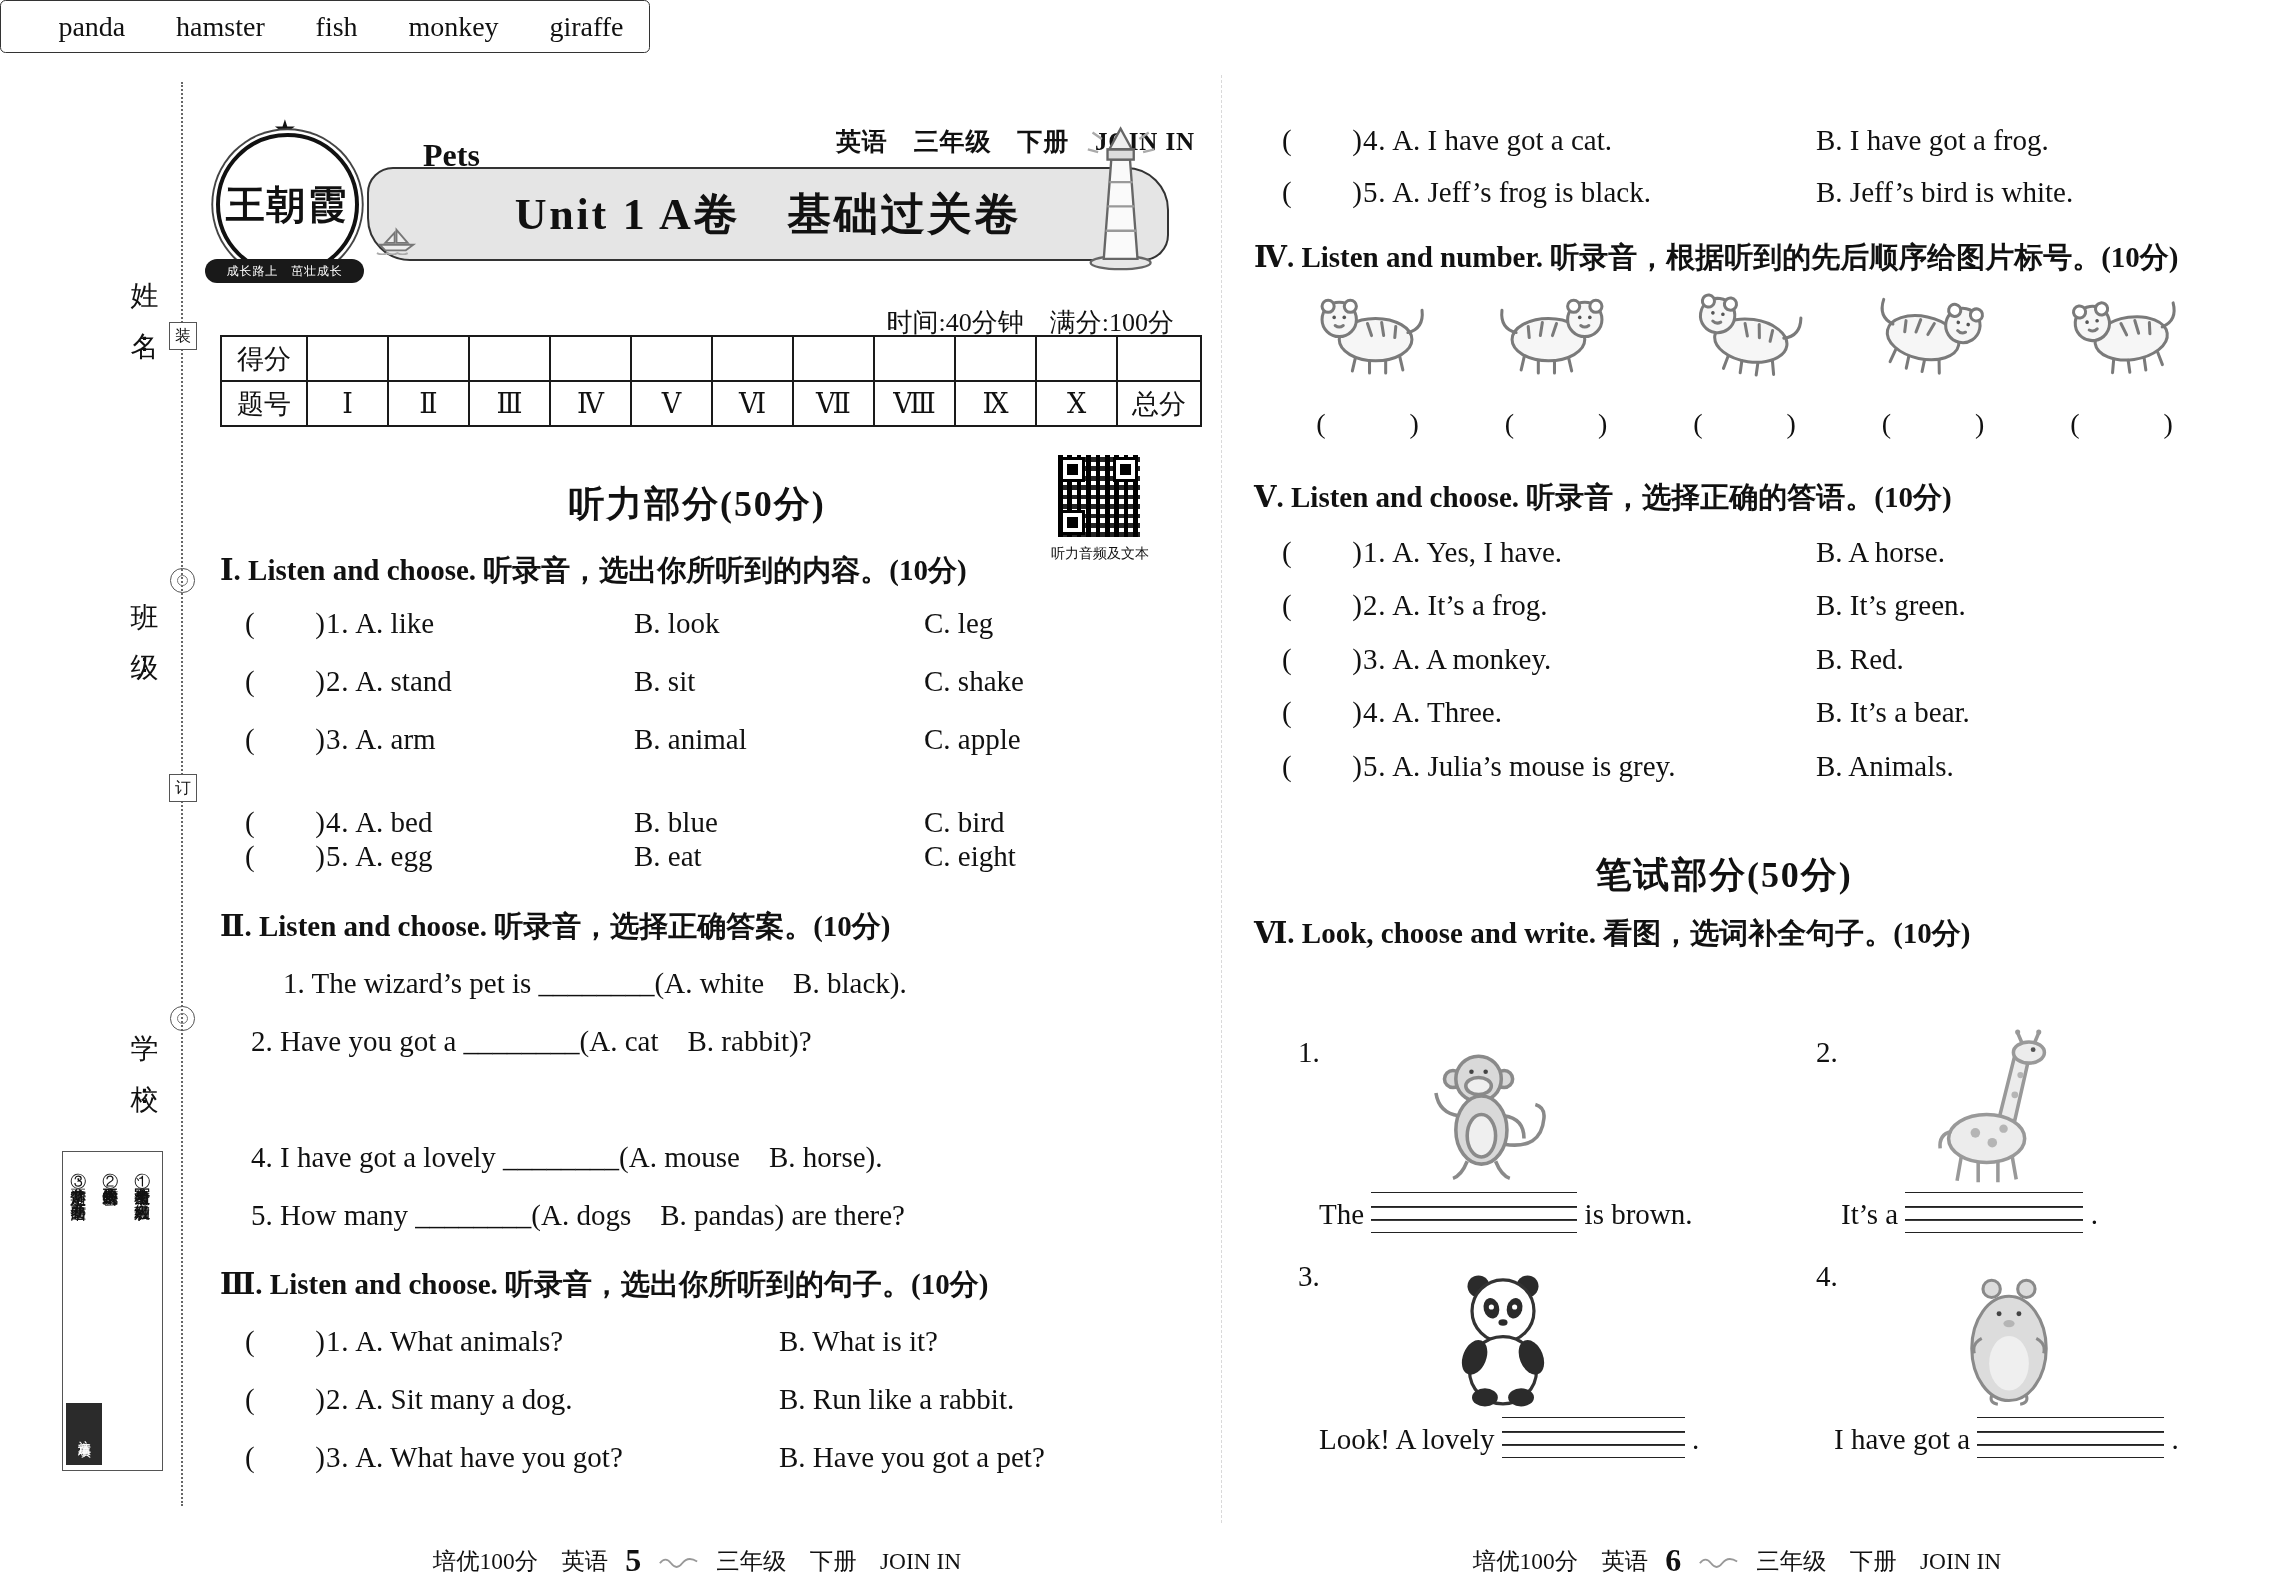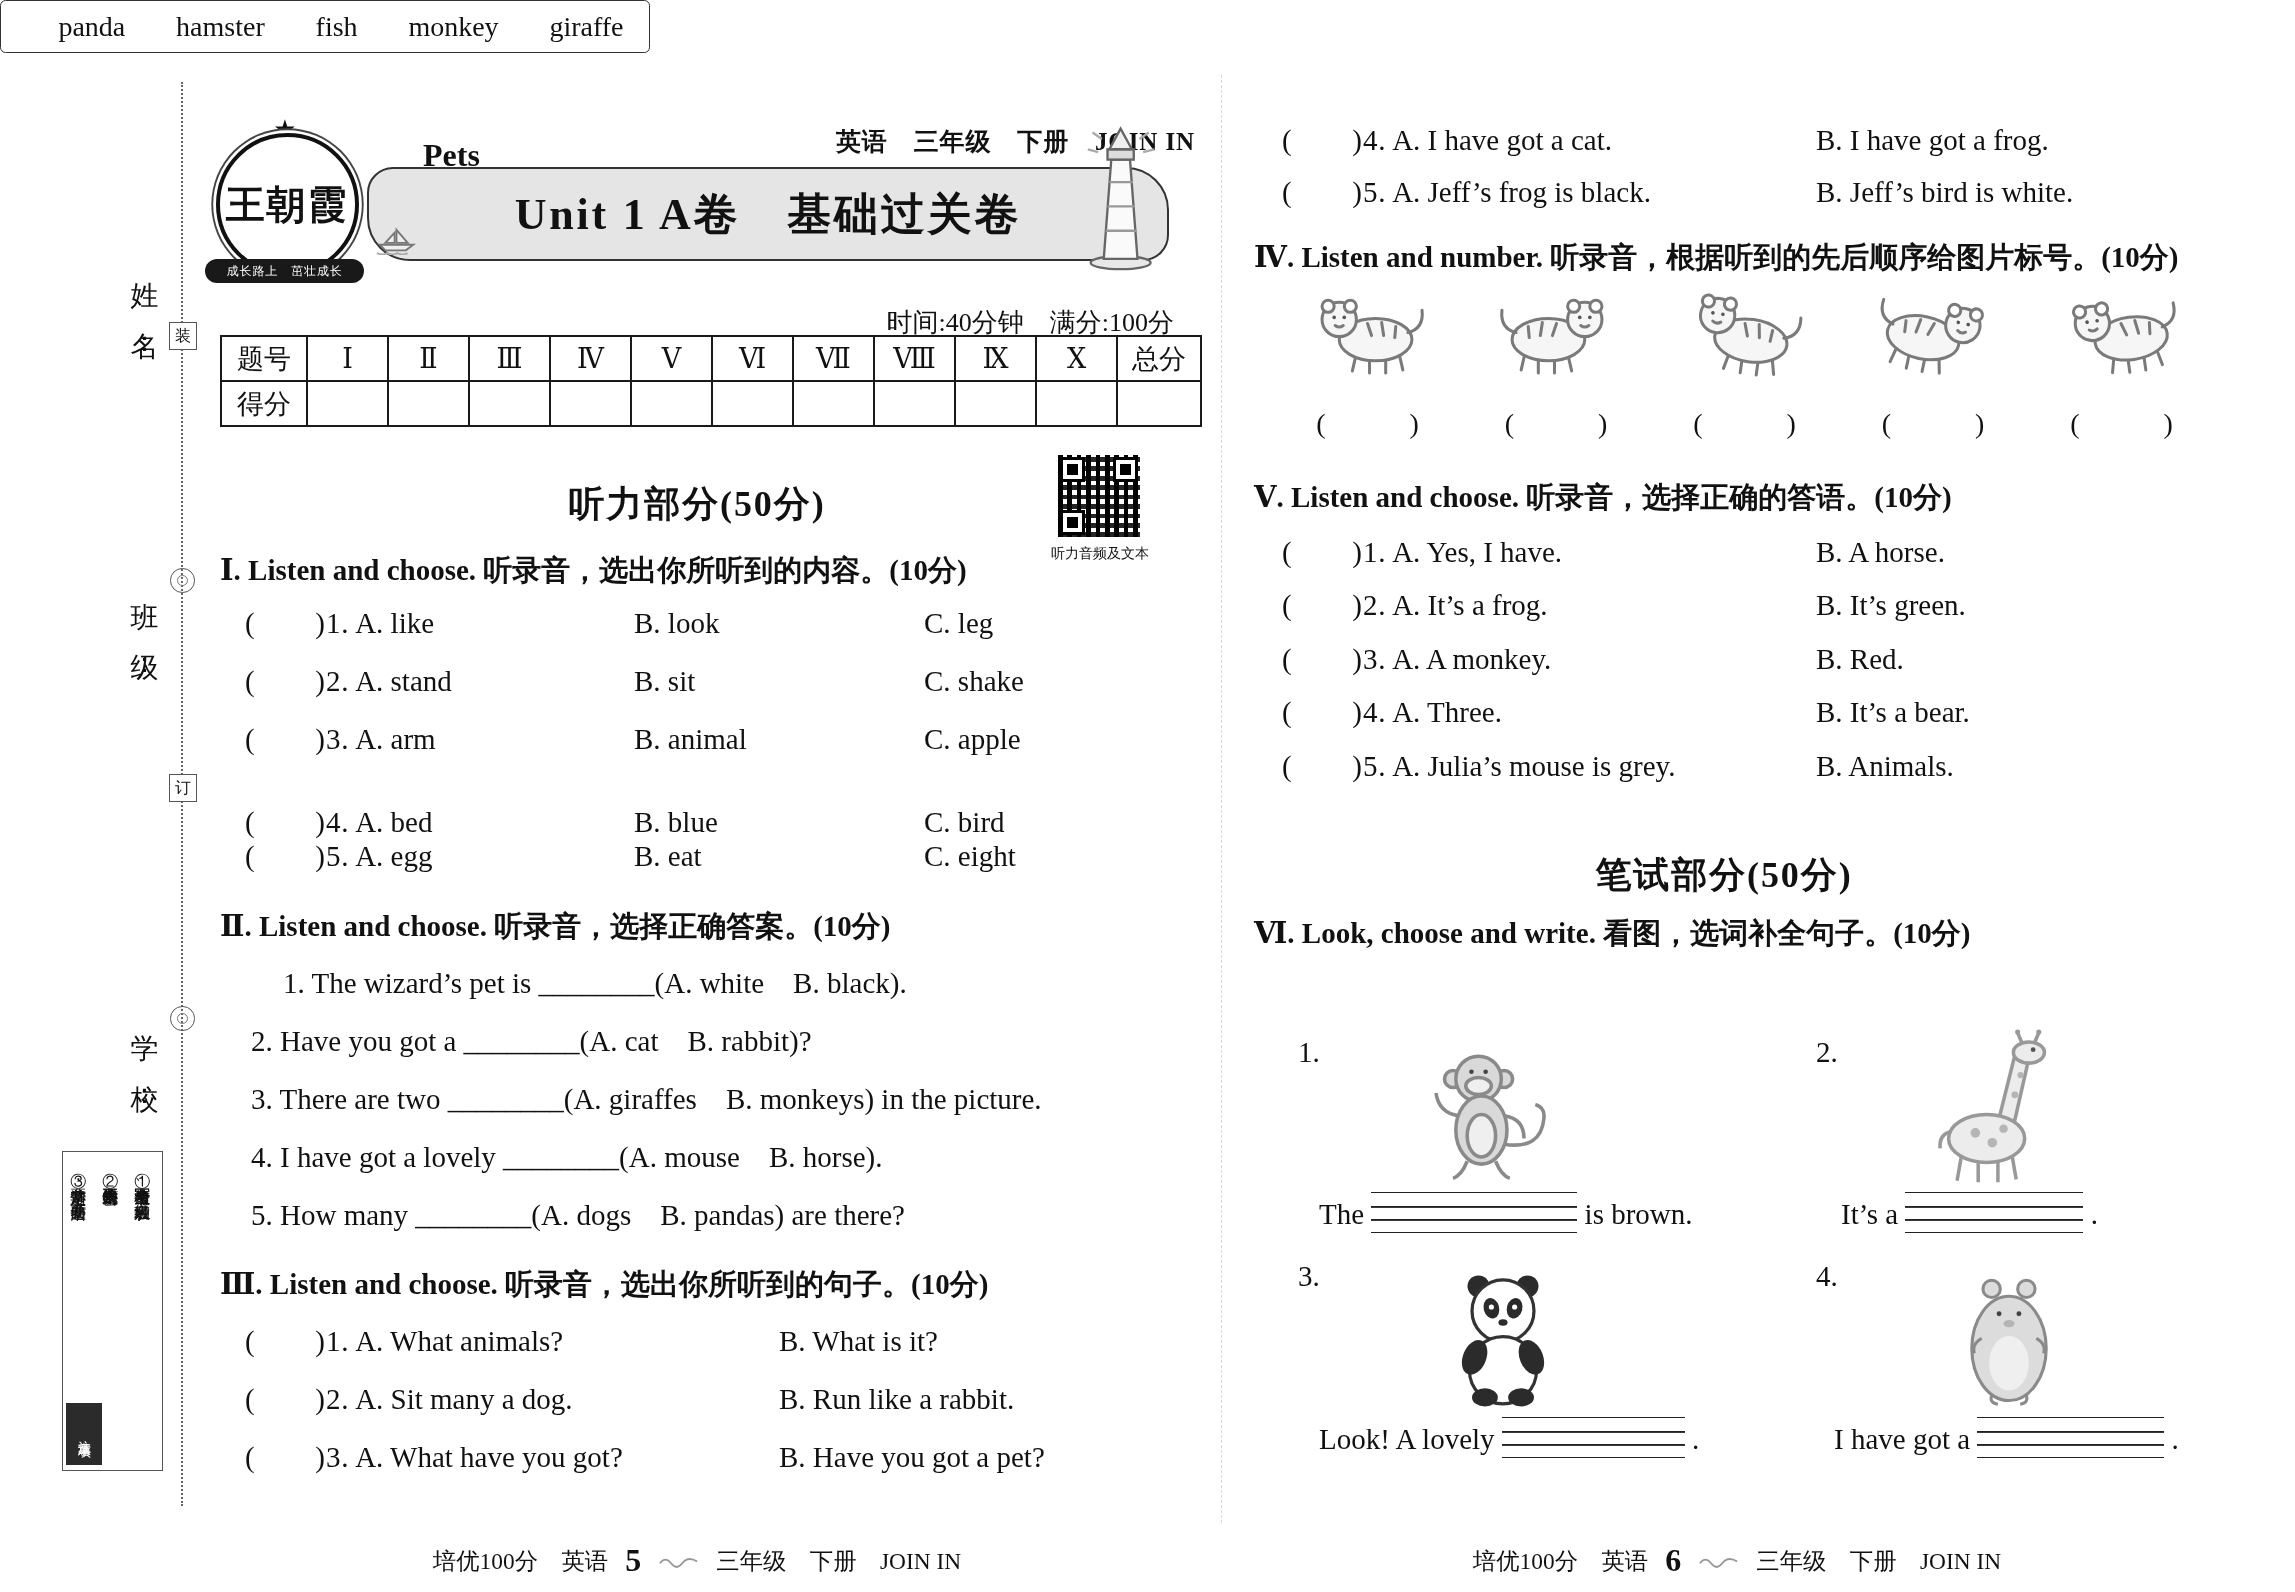--- a/index.html
+++ b/index.html
@@ -135,47 +135,47 @@
       <rect x="24" y="27" width="28" height="11" fill="#dcdcdc"></rect>
       <polygon points="38,5 26,27 50,27" fill="#efefef"></polygon>
       <path d="M14 30 L3 27 M62 30 L74 27 M18 16 L8 9 M58 16 L68 9" stroke="#aaa" fill="none"></path>
     </g>
   </svg>
   <div class="abs time-score">时间:40分钟　满分:100分</div>
 
   <table class="abs score-table">
     <tbody>
         <tr>
+      <td>得分</td>
+      <td></td>
+      <td></td>
+      <td></td>
+      <td></td>
+      <td></td>
+      <td></td>
+      <td></td>
+      <td></td>
+      <td></td>
+      <td></td>
+      <td></td>
+    </tr>
+    <tr>
       <td style="width:84px">题号</td>
       <td style="width:79px">Ⅰ</td>
       <td style="width:79px">Ⅱ</td>
       <td style="width:79px">Ⅲ</td>
       <td style="width:79px">Ⅳ</td>
       <td style="width:79px">Ⅴ</td>
       <td style="width:79px">Ⅵ</td>
       <td style="width:79px">Ⅶ</td>
       <td style="width:79px">Ⅷ</td>
       <td style="width:79px">Ⅸ</td>
       <td style="width:79px">Ⅹ</td>
       <td style="width:82px">总分</td>
     </tr>
-    <tr>
-      <td>得分</td>
-      <td></td>
-      <td></td>
-      <td></td>
-      <td></td>
-      <td></td>
-      <td></td>
-      <td></td>
-      <td></td>
-      <td></td>
-      <td></td>
-      <td></td>
-    </tr>
   </tbody>
     </table>
 
   <div class="abs part-header" style="left:220px;top:480px;width:954px;">听力部分(50分)</div>
   <div class="qr">
     <div class="qr-finder" style="left:1.9px;top:1.9px;"></div>
     <div class="qr-finder" style="right:1.9px;top:1.9px;"></div>
     <div class="qr-finder" style="left:1.9px;bottom:1.9px;"></div>
   </div>
   <div class="abs qr-caption">听力音频及文本</div>
@@ -203,21 +203,20 @@
   </div>
   <div class="abs item grid3" style="left:245px;top:838px;width:928px;">
     <span><span class="paren">(　　)5.</span> <span>A. egg</span></span>
     <span>B. eat</span>
     <span>C. eight</span>
   </div>
 
   <div class="abs sec-title" style="left:220px;top:907px;">Ⅱ. Listen and choose. 听录音，选择正确答案。(10分)</div>
   <div class="abs item" style="left:251px;top:965px;margin-left:32px;">1. The wizard’s pet is ________(A. white　B. black).</div>
   <div class="abs item" style="left:251px;top:1023px;">2. Have you got a ________(A. cat　B. rabbit)?</div>
-  <div class="abs item" style="left:251px;top:1081px;">3. There are two ________(A. giraffes　B. monkeys) in the picture.</div>
   <div class="abs item" style="left:251px;top:1139px;">4. I have got a lovely ________(A. mouse　B. horse).</div>
   <div class="abs item" style="left:251px;top:1197px;">5. How many ________(A. dogs　B. pandas) are there?</div>
 
   <div class="abs sec-title" style="left:220px;top:1265px;">Ⅲ. Listen and choose. 听录音，选出你所听到的句子。(10分)</div>
   <div class="abs item grid2" style="left:245px;top:1323px;width:928px;">
     <span><span class="paren">(　　)1.</span> <span>A. What animals?</span></span>
     <span>B. What is it?</span>
   </div>
   <div class="abs item grid2" style="left:245px;top:1381px;width:928px;">
     <span><span class="paren">(　　)2.</span> <span>A. Sit many a dog.</span></span>

